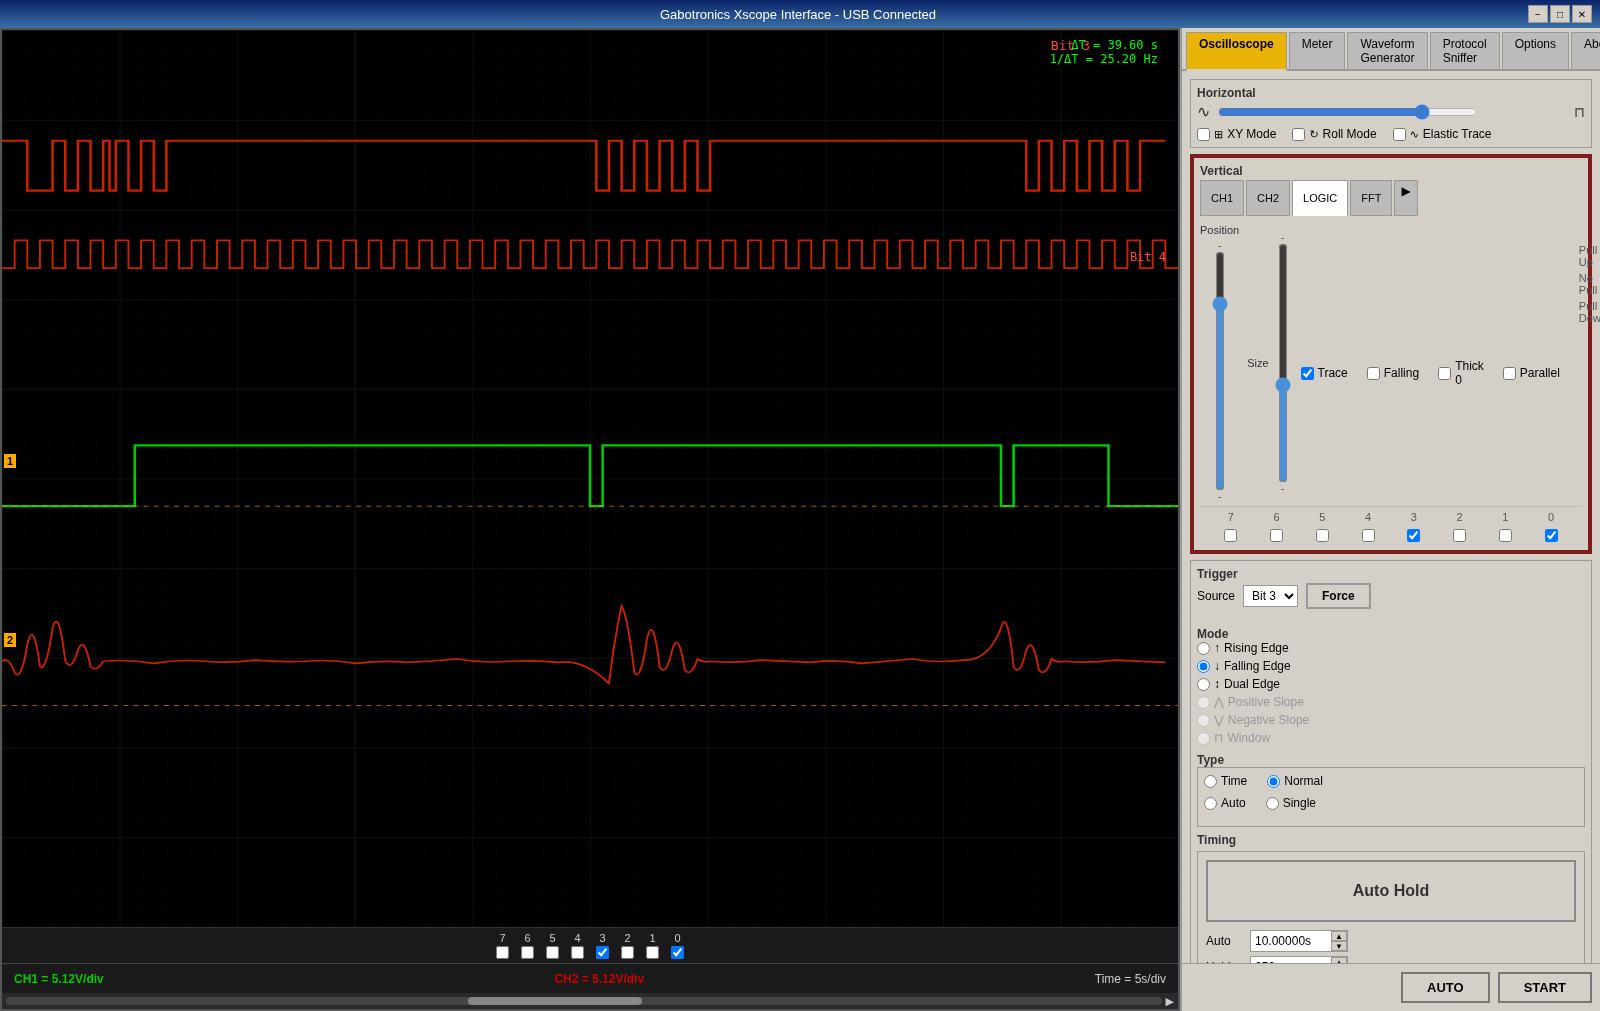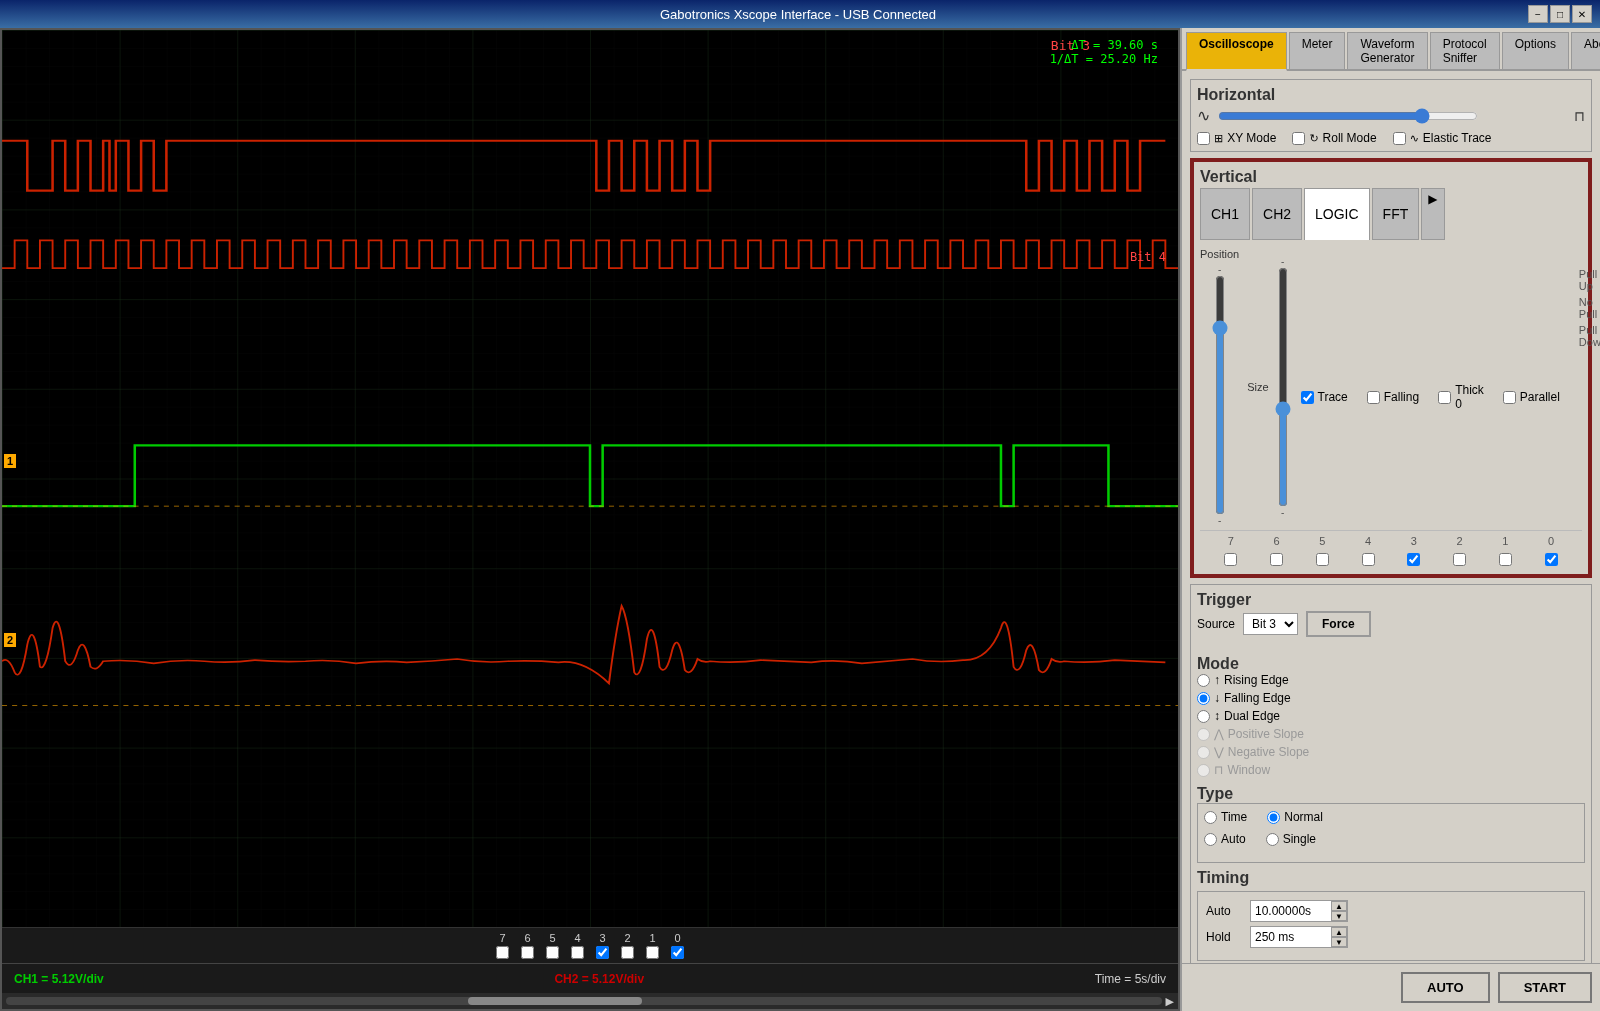--- a/index.html
+++ b/index.html
@@ -125,21 +125,21 @@
     .right-content {
       flex: 1;
       overflow-y: auto;
       padding: 8px;
       display: flex;
       flex-direction: column;
       gap: 6px;
     }
 
     .section-label {
-      font-size: 16px;
+      font-size: 12px;
       font-weight: bold;
       color: #333;
       margin-bottom: 2px;
     }
 
     .horizontal-section {
       border: 1px solid #999;
       padding: 6px;
       background: #d4d0c8;
     }
@@ -185,25 +185,25 @@
       padding: 6px;
       background: #d4d0c8;
     }
 
     .vert-tabs {
       display: flex;
       gap: 2px;
       margin-bottom: 8px;
     }
     .vert-tab {
-      padding: 17px 10px;
+      padding: 11px 10px;
       border: 1px solid #999;
       background: #bbb;
       cursor: pointer;
-      font-size: 14px;
+      font-size: 11px;
     }
     .vert-tab.active {
       background: #fff;
       border-bottom: none;
     }
 
     .vert-more {
       padding: 3px 6px;
       border: 1px solid #999;
       background: #bbb;
@@ -666,20 +666,23 @@
                 <label>Single</label>
               </div>
             </div>
           </div>
         </div>
 
         <div class="timing-section">
           <span class="section-label">Timing</span>
           <div style="border:1px solid #999;padding:8px;margin-top:4px;">
 
+            <div style="text-align:center;padding:20px;font-size:16px;font-weight:bold;color:#333;border:2px solid #888;margin-bottom:8px;">
+              <span>Auto Hold</span>
+            </div>
             <div class="timing-row">
               <span class="timing-label">Auto</span>
               <div class="spin-input">
                 <input type="text" value="10.00000s" style="">
                 <div class="spin-buttons">
                   <button class="spin-btn">▲</button>
                   <button class="spin-btn">▼</button>
                 </div>
               </div>
             </div>

